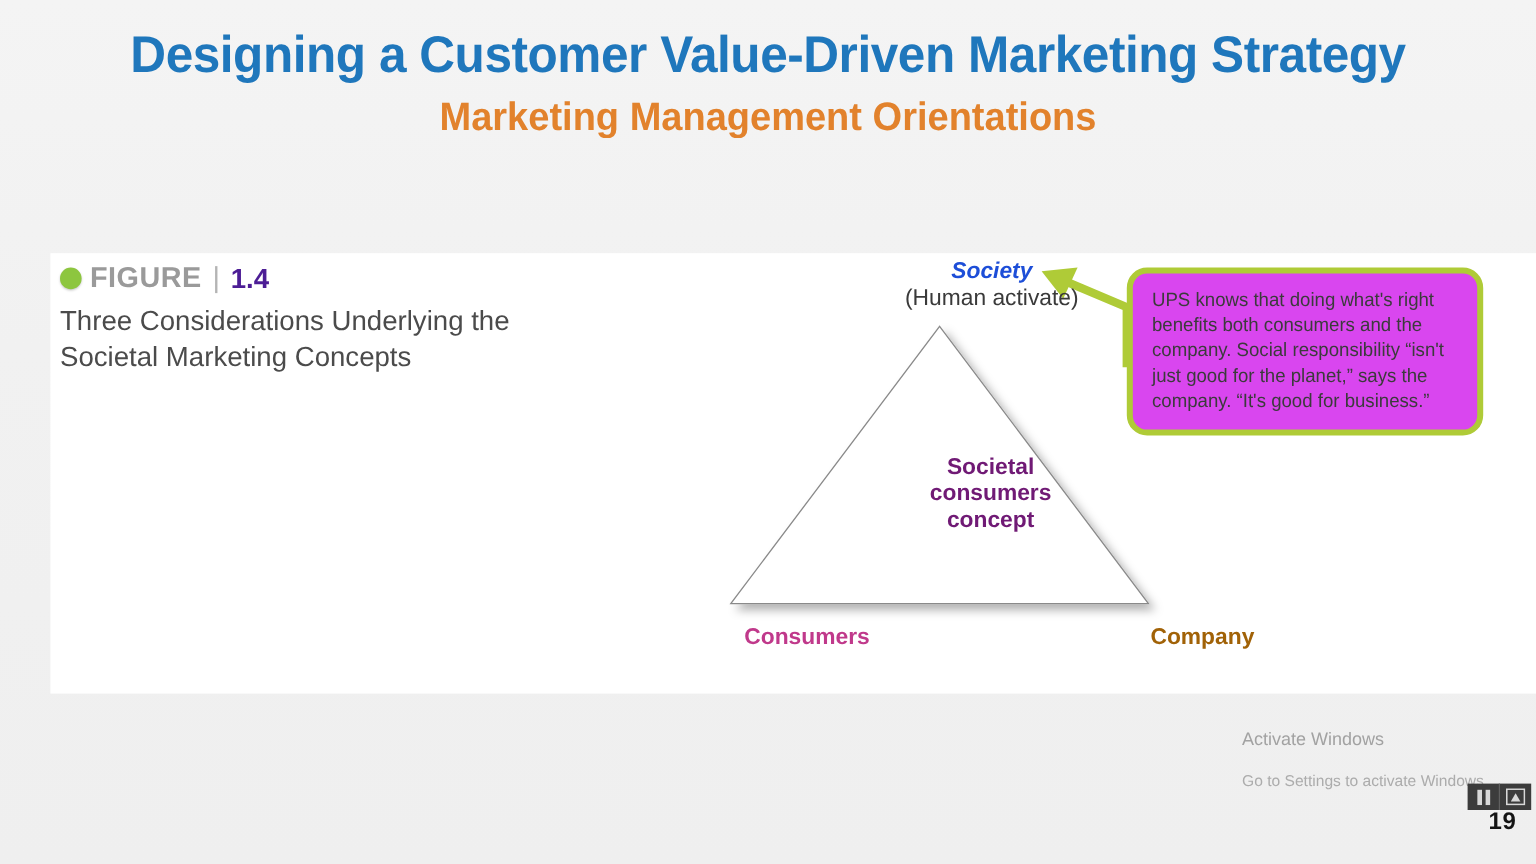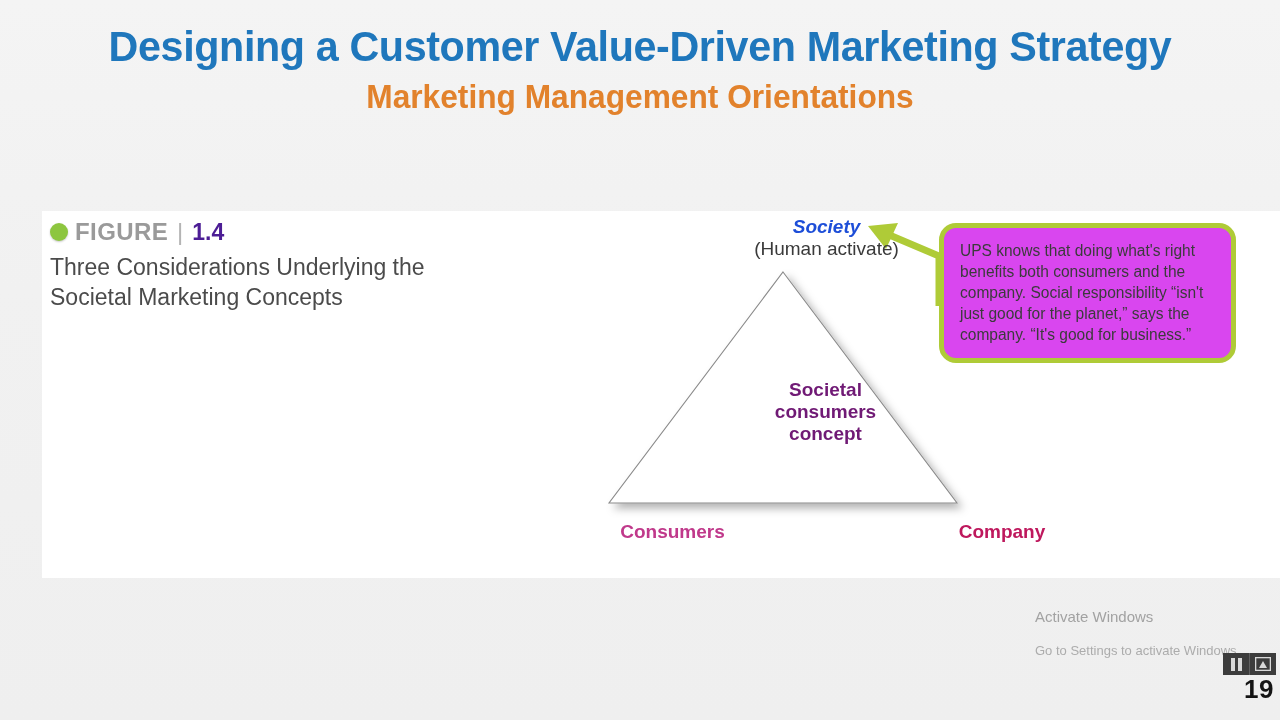--- a/index.html
+++ b/index.html
@@ -149,21 +149,21 @@
     left: 498px;
     top: 310px;
     width: 265px;
   }
   #label-consumers .vertex-title { color: #c0398b; }
   #label-company {
     left: 835px;
     top: 310px;
     width: 250px;
   }
-  #label-company .vertex-title { color: #be185d; }
+  #label-company .vertex-title { color: #a16207; }
 
   #center-text {
     position: absolute;
     left: 676px;
     top: 168px;
     width: 215px;
     text-align: center;
     font-size: 19px;
     font-weight: bold;
     color: #701a75;
@@ -234,22 +234,22 @@
   .pb-divider {
     width: 1px;
     height: 22px;
     background: #606060;
   }
   #slide-number {
     position: absolute;
     left: 1230px;
     top: 674px;
     width: 44px;
-    text-align: right;
-    font-size: 26px;
+    text-align: center;
+    font-size: 20px;
     font-weight: bold;
     color: #141414;
     letter-spacing: 0.5px;
   }
 </style>
 </head>
 <body>
 
 <div id="slide">
 

